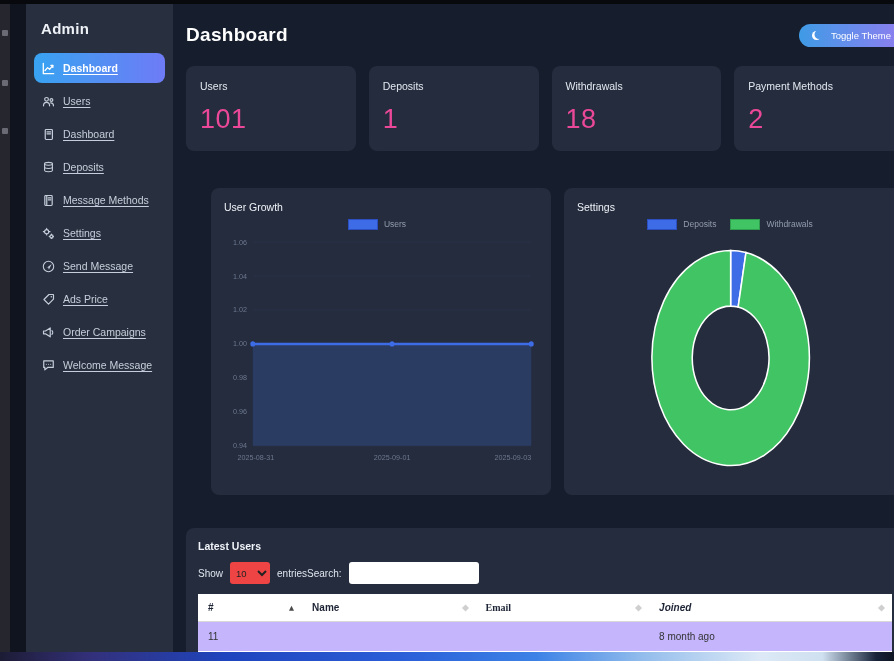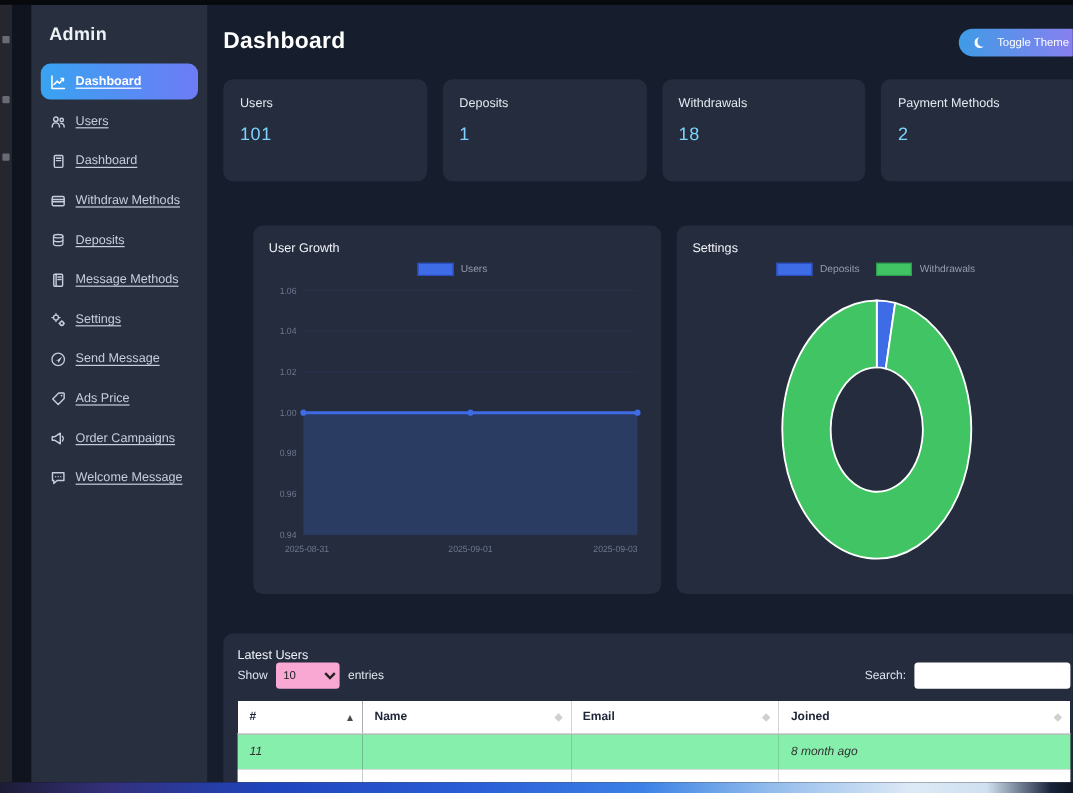--- a/index.html
+++ b/index.html
@@ -28,44 +28,44 @@
   .main-header { display:flex; justify-content:space-between; align-items:center; height:34px; }
   .page-title { color:#fff; font-size:19px; font-weight:700; letter-spacing:.3px; }
   .toggle-btn { display:flex; align-items:center; gap:10px; background:linear-gradient(90deg,#3f9be6,#8f7df0);
     color:#fff; font-size:9.5px; padding:6px 13px; border-radius:14px; border:none; cursor:pointer;
     font-family:"Liberation Sans",sans-serif; }
   .moon-icon { width:9px; height:9px; border-radius:50%; box-shadow:inset 2.5px -1px 0 0 #fff; }
 
   .stats-row { display:flex; gap:13px; margin-top:14px; }
   .stat-card { flex:1; height:85px; background:#242c3d; border-radius:8px; padding:14px; }
   .stat-label { color:#e3e8f0; font-size:10.5px; margin-bottom:12px; }
-  .stat-value { color:#7dd3fc; font-size:15px; font-weight:500; letter-spacing:.5px; }
+  .stat-value { color:#ec4899; font-size:27px; font-weight:500; letter-spacing:.5px; }
 
   .charts-row { display:flex; gap:13px; margin-top:37px;padding-left:25px; }
   .chart-panel { flex:1; height:307px; background:#242c3d; border-radius:8px; padding:13px; display:flex; flex-direction:column; }
   .chart-title { color:#f0f3f8; font-size:10.5px; margin-bottom:3px; }
   .legend-row { display:flex; justify-content:center; align-items:center; gap:6px; height:16px; }
   .legend-row .lbl { color:#939cae; font-size:8.5px; margin-right:8px; }
   .swatch { width:30px; height:11px; border:1px solid rgba(255,255,255,.3); }
   .chart-svg { flex:1; width:100%; }
 
   
   .table-panel { margin-top:33px; background:#242c3d; border-radius:8px 8px 0 0; padding:12px 12px 0; height:200px; }
-  .tbl-title { color:#f0f3f8; font-size:10.5px; margin-bottom:0; }
-  .tbl-controls { display:flex; justify-content:space-between; align-items:center; margin-bottom:10px; }
+  .tbl-title { color:#f0f3f8; font-size:10.5px; margin-bottom:10px;font-weight:bold; }
+  .tbl-controls { display:flex; justify-content:flex-start; align-items:center; margin-bottom:10px; }
   .show-group, .search-group { display:flex; align-items:center; gap:7px; color:#dfe5ee; font-size:10px; }
-  .page-select { background:#f9a8d4; color:#222; border:none; border-radius:3px; font-size:9.5px; padding:3px 2px; width:53px; height:22px; }
+  .page-select { background:#ef4444; color:#222; border:none; border-radius:3px; font-size:9.5px; padding:3px 2px; width:40px; height:22px; }
   .search-input { width:130px; height:22px; border:none; border-radius:3px; background:#fff; padding:0 6px; font-size:10px; }
 
   table { width:100%; border-collapse:collapse; font-size:10px; table-layout:fixed; }
   thead th { background:#fff; color:#1d2435; text-align:left; padding:8px 10px; font-weight:700; position:relative; border-bottom:1px solid #d8d8d8; }
-  th.c1 { width:15%; } th.c2 { width:25%; } th.c3 { width:25%; } th.c4 { width:35%; }
+  th.c1 { width:15%; } th.c2 { width:25%; } th.c3 { width:25%;font-family:Liberation Serif, serif; } th.c4 { width:35%;font-style:italic; }
   .sort-asc { position:absolute; right:8px; top:50%; transform:translateY(-50%); font-size:6.5px; color:#4a4a4a; font-family:"DejaVu Sans",sans-serif; }
   .sort-none { position:absolute; right:8px; top:50%; width:5px; height:5px; background:#cfcfcf; transform:translateY(-50%) rotate(45deg); }
-  tbody tr.odd { background:#86efac;font-style:italic; }
+  tbody tr.odd { background:#c4b5fd; }
   tbody tr.even { background:#ffffff; }
   tbody td { padding:9px 10px; color:#333; }
   tbody tr.even td { padding:6px 10px; }
 </style>
 </head>
 <body>
 
 <div class="top-strip"></div>
 <div class="edge-strip">
   <span class="edge-glyph" style="top:30px"></span>
@@ -99,27 +99,20 @@
     </div>
 
     <div class="nav-item">
       <svg width="13" height="13" viewBox="0 0 12 12" fill="none" stroke="currentColor" stroke-width="1.1" stroke-linecap="round">
           <rect x="3" y="1.4" width="6.6" height="9.2" rx="0.8"></rect>
           <path d="M4.6 3.6h3.4M4.6 5.4h3.4"></path>
         </svg>
       <span class="label">Dashboard</span>
     </div>
 
-    <div class="nav-item">
-      <svg width="13" height="13" viewBox="0 0 12 12" fill="none" stroke="currentColor" stroke-width="1.1" stroke-linecap="round">
-          <rect x="1.4" y="2.6" width="9.2" height="7" rx="1"></rect>
-          <path d="M1.4 4.8h9.2M1.4 6.6h9.2"></path>
-        </svg>
-      <span class="label">Withdraw Methods</span>
-    </div>
 
     <div class="nav-item">
       <svg width="13" height="13" viewBox="0 0 12 12" fill="none" stroke="currentColor" stroke-width="1" stroke-linecap="round">
           <ellipse cx="6" cy="2.6" rx="3.6" ry="1.3"></ellipse>
           <path d="M2.4 2.6v3c0 .7 1.6 1.3 3.6 1.3s3.6-.6 3.6-1.3v-3"></path>
           <path d="M2.4 5.6v3c0 .7 1.6 1.3 3.6 1.3s3.6-.6 3.6-1.3v-3"></path>
         </svg>
       <span class="label">Deposits</span>
     </div>
 

